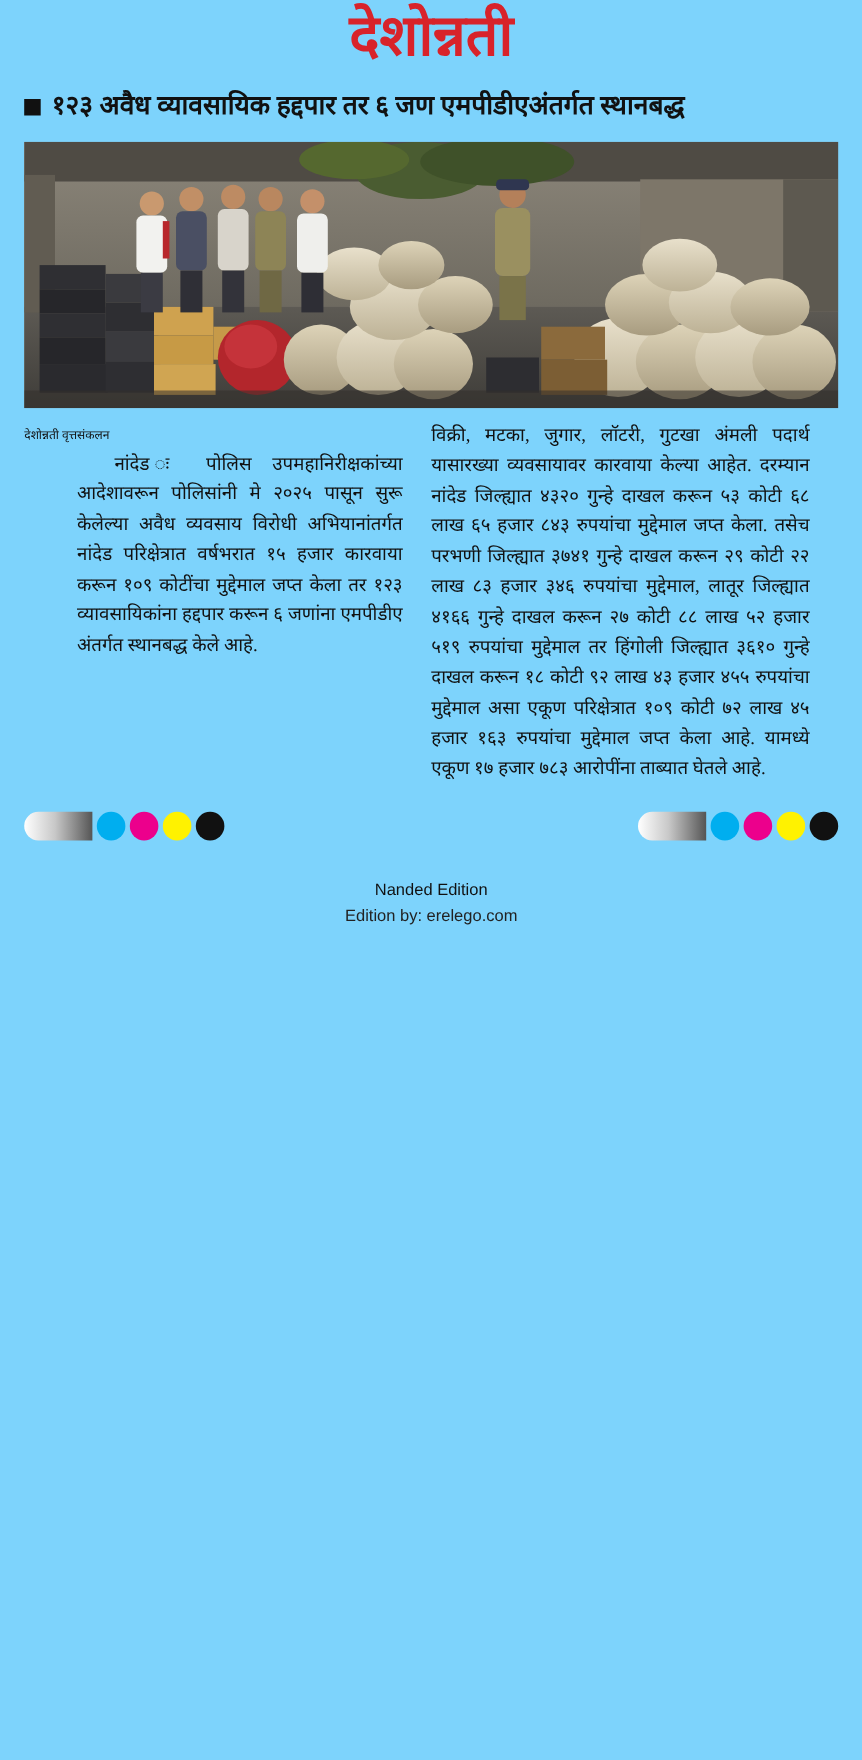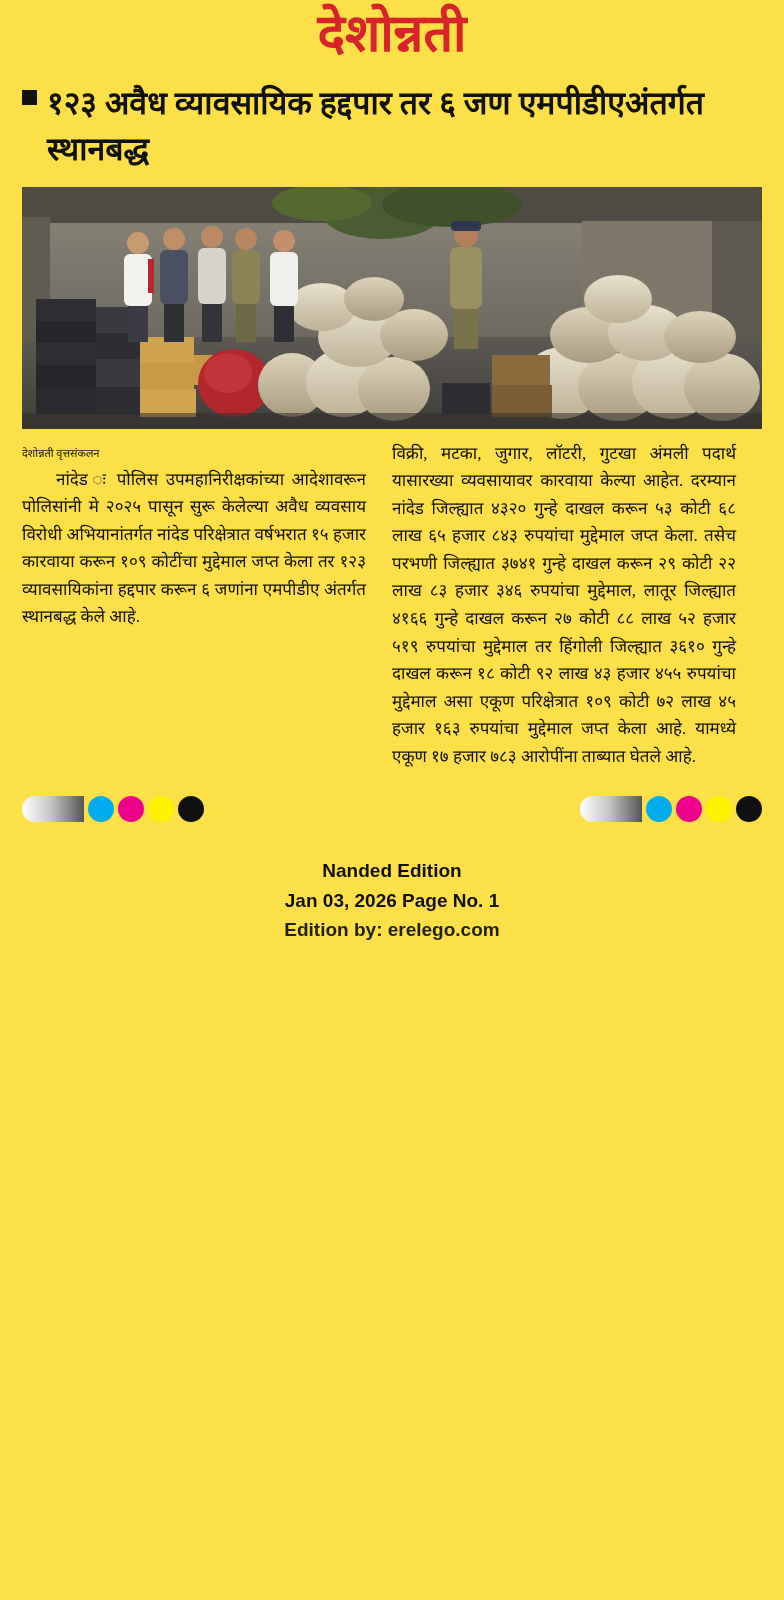--- a/index.html
+++ b/index.html
@@ -6,21 +6,21 @@
   html, body {
     margin: 0; padding: 0;
     width: 784px;
     background: #ffffff;
     font-family: "Liberation Serif", serif;
   }
   .page {
     width: 784px;
     min-height: 1600px;
     position: relative;
-    background: #fde047;
+    background: #7dd3fc;
     padding: 0;
   }
 
   
   .masthead {
     text-align: center;
     padding: 8px 0 4px 0;
   }
   .masthead .logo {
     color: #d8232a;
@@ -56,21 +56,21 @@
     align-items: flex-start;
     gap: 10px;
   }
   .subhead .bullet {
     width: 15px; height: 15px;
     background: #111;
     flex: 0 0 auto;
     margin-top: 10px;
   }
   .subhead .sub-text {
-    font-size: 32px;
+    font-size: 24px;
     line-height: 1.45;
     font-weight: bold;
     color: #111;
   }
 
   
   .photo-wrap {
     margin: 14px 22px 0 22px;
     width: 740px;
   }
@@ -96,21 +96,21 @@
   }
   .col {
     width: 344px;
     font-size: 17px;
     line-height: 1.62;
     color: #111;
     text-align: justify;
     text-justify: inter-word;
   }
   .col p { margin: 0 0 0 0; }
-  .col p.indent { text-indent: 34px; }
+  .col p.indent { text-indent: 34px; margin-left: 48px; }
   .right-col-shift { margin-top: -26px; }
 
   
   .colorbars {
     margin: 26px 22px 0 22px;
     display: flex;
     justify-content: space-between;
   }
   .bargroup { display: flex; align-items: center; gap: 0; }
   .grad {
@@ -121,21 +121,21 @@
   .sw { width: 26px; height: 26px; border-radius: 50%; margin-left: 4px; }
 
   
   .footer {
     margin-top: 34px;
     text-align: center;
     font-family: "Liberation Sans", sans-serif;
     color: #111;
     padding-bottom: 12px;
   }
-  .footer div { font-size: 19px; line-height: 1.55; font-weight: bold; }
+  .footer div { font-size: 15px; line-height: 1.55; }
   .footer .powered { color: #222; }
 </style>
 </head>
 <body>
 
 <div class="page">
 
   <div class="masthead">
     <span class="logo">देशोन्नती</span>
   </div>
@@ -285,17 +285,16 @@
       <div class="grad"></div>
       <div class="sw" style="background:#00aeef"></div>
       <div class="sw" style="background:#ec008c"></div>
       <div class="sw" style="background:#fff200"></div>
       <div class="sw" style="background:#111111"></div>
     </div>
   </div>
 
   <div class="footer">
     <div>Nanded Edition</div>
-    <div>Jan 03, 2026 Page No. 1</div>
     <div class="powered">Edition by: erelego.com</div>
   </div>
 
 </div>
 
 </body></html>

